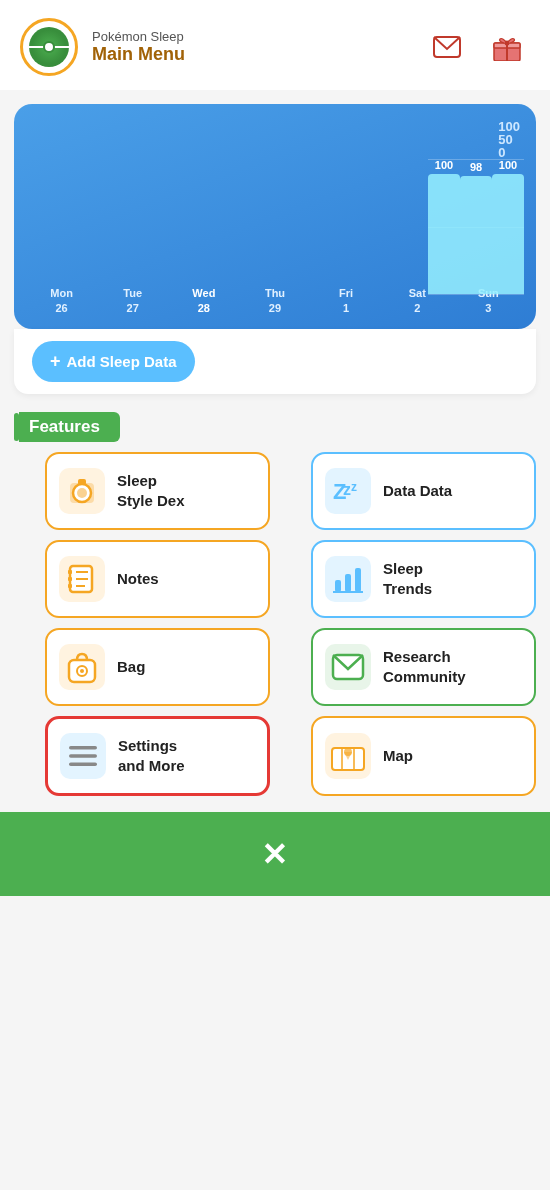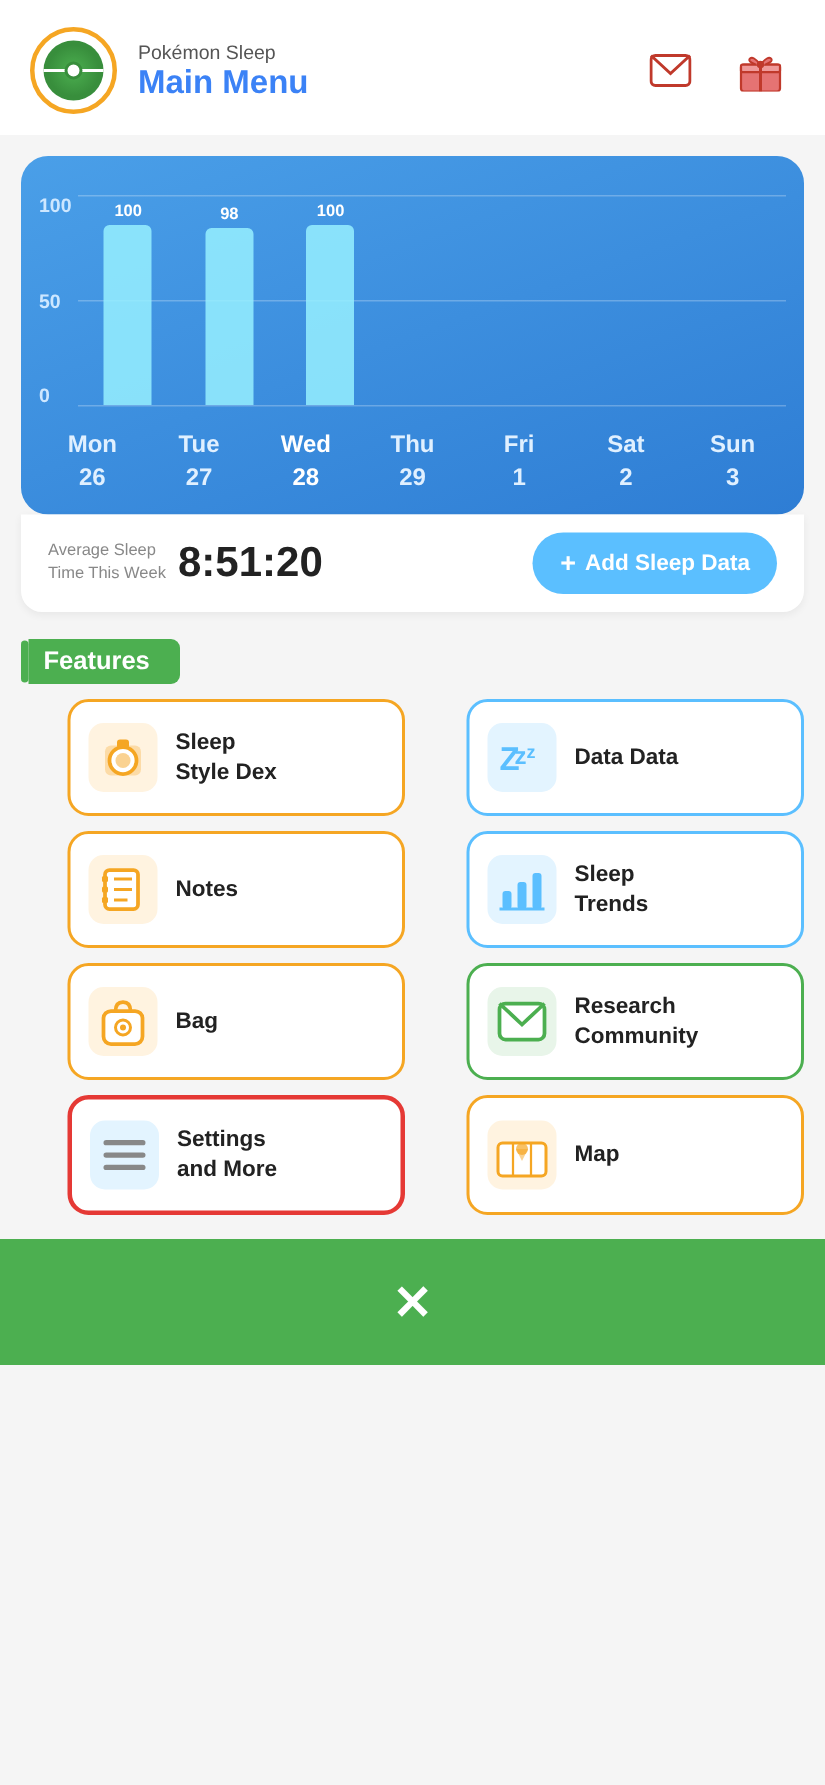--- a/index.html
+++ b/index.html
@@ -60,23 +60,23 @@
       border: 2px solid #388e3c;
       z-index: 1;
     }
     .header-text { display: flex; flex-direction: column; }
     .header-subtitle {
       font-size: 13px;
       color: #555;
       font-weight: 400;
     }
     .header-title {
-      font-size: 22px;
+      font-size: 18px;
       font-weight: 900;
-      color: #3b82f6;
+      color: #a16207;
     }
     .header-icons {
       display: flex;
       gap: 14px;
       align-items: center;
     }
     .header-icon-btn {
       width: 46px;
       height: 46px;
       border-radius: 50%;
@@ -92,23 +92,24 @@
     
     .chart-section {
       margin: 14px 14px 0 14px;
       background: linear-gradient(160deg, #4a9fe8 0%, #2e7dd4 100%);
       border-radius: 18px;
       padding: 16px 12px 12px 12px;
       min-height: 220px;
     }
     .chart-area {
       display: flex;
-      align-items: center;
+      align-items: flex-end;
       height: 160px;
       position: relative;
+      flex-direction: column;
     }
     .chart-y-labels {
       display: flex;
       flex-direction: column;
       justify-content: space-between;
       height: 140px;
       margin-right: 4px;
       padding-bottom: 0;
     }
     .chart-y-label {
@@ -167,21 +168,21 @@
     }
     .chart-x-labels {
       display: flex;
       justify-content: space-around;
       margin-top: 6px;
     }
     .chart-x-label {
       flex: 1;
       text-align: center;
       color: #e0f0ff;
-      font-size: 16px;
+      font-size: 11px;
       font-weight: 700;
       line-height: 1.4;
     }
     .chart-x-label.active {
       color: #fff;
       font-weight: 900;
     }
 
     
     .sleep-summary {
@@ -397,27 +398,20 @@
         <div class="chart-x-label">Tue<br>27</div>
         <div class="chart-x-label active">Wed<br>28</div>
         <div class="chart-x-label">Thu<br>29</div>
         <div class="chart-x-label">Fri<br>1</div>
         <div class="chart-x-label">Sat<br>2</div>
         <div class="chart-x-label">Sun<br>3</div>
       </div>
   </div>
 
   <div class="sleep-summary">
-    <div class="sleep-left">
-      <div>
-        <div class="sleep-label">Average Sleep</div>
-        <div class="sleep-label">Time This Week</div>
-      </div>
-      <span class="sleep-time">8:51:20</span>
-    </div>
     <button class="add-sleep-btn">
       <span style="font-size:18px;font-weight:900;">+</span>
       <span>Add Sleep Data</span>
     </button>
   </div>
 
   <div class="features-header">
     <div class="features-bar"></div>
     <div class="features-label-bg">
       <span class="features-label">Features</span>

